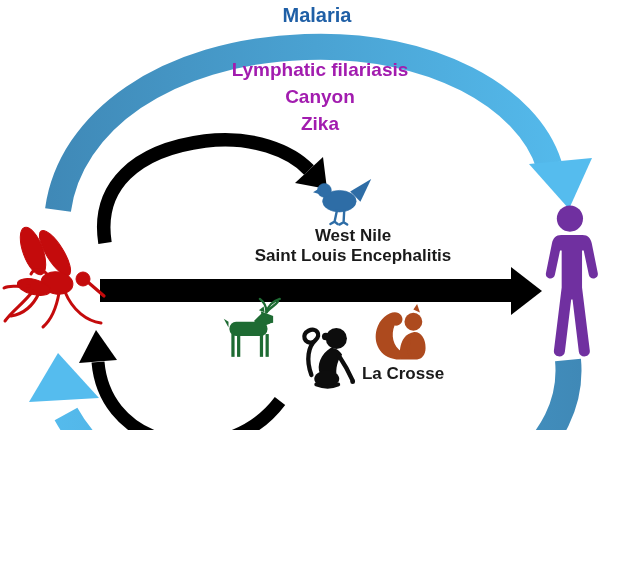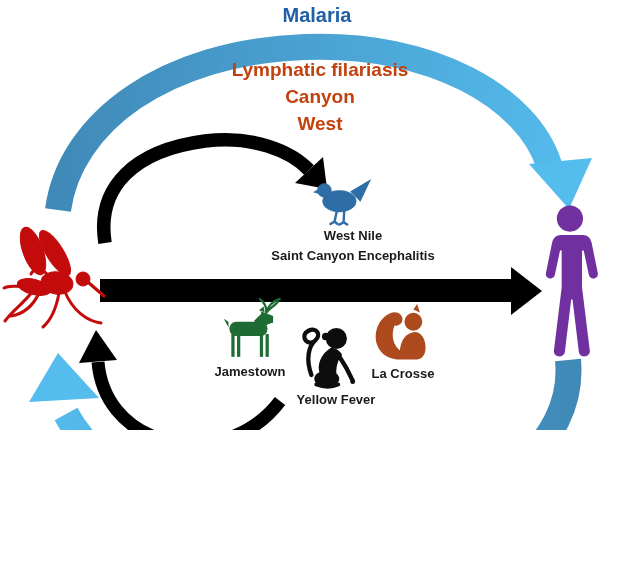--- a/index.html
+++ b/index.html
@@ -6,22 +6,22 @@
   .canvas {
     position:relative; width:624px; height:430px; background:#FFFFFF;
     font-family:"Liberation Sans", sans-serif; overflow:hidden;
   }
   .layer { position:absolute; left:0; top:0; }
   .lbl {
     position:absolute; transform:translateX(-50%);
     text-align:center; font-weight:bold; white-space:nowrap; z-index:2;
   }
   .title-text   { color:#1F5FA6; font-size:20px; }
-  .arc-text     { color:#c2410c; font-size:19px; line-height:27px; }
-  .animal-text  { color:#1A1A1A; font-size:13px; line-height:20px; }
+  .arc-text     { color:#a21caf; font-size:19px; line-height:27px; }
+  .animal-text  { color:#1A1A1A; font-size:17px; line-height:20px; }
   .jc-text      { line-height:21px; }
 </style>
 </head>
 <body>
 
 <div class="canvas">
 
   <svg class="layer" width="624" height="561" viewBox="0 0 624 561">
     <defs>
       <linearGradient id="blueTop" gradientUnits="userSpaceOnUse" x1="40" y1="0" x2="590" y2="0">
@@ -131,29 +131,27 @@
       <path d="M30,60 C28,45 33,33 44,31 C52,30 57,38 57,48 C57,55 53,60 48,60 Z" stroke="none"></path>
       <path d="M40,40 C38,46 38,52 41,56" fill="none" stroke-width="3" stroke-linecap="round"></path>
     </g>
   </svg>
 
   <div class="lbl title-text" style="left:317px; top:4px;">Malaria</div>
 
   <div class="lbl arc-text" style="left:320px; top:56px;">
     <div>Lymphatic filariasis</div>
     <div>Canyon</div>
-    <div>West</div>
+    <div>Zika</div>
   </div>
 
   <div class="lbl animal-text" style="left:353px; top:226px;">
     <div>West Nile</div>
-    <div>Saint Canyon Encephalitis</div>
+    <div>Saint Louis Encephalitis</div>
   </div>
 
   <div class="lbl animal-text jc-text" style="left:250px; top:361px;">
-    <div>Jamestown</div>
   </div>
 
-  <div class="lbl animal-text" style="left:336px; top:390px;">Yellow Fever</div>
 
   <div class="lbl animal-text" style="left:403px; top:364px;">La Crosse</div>
 
 </div>
 
 </body></html>

